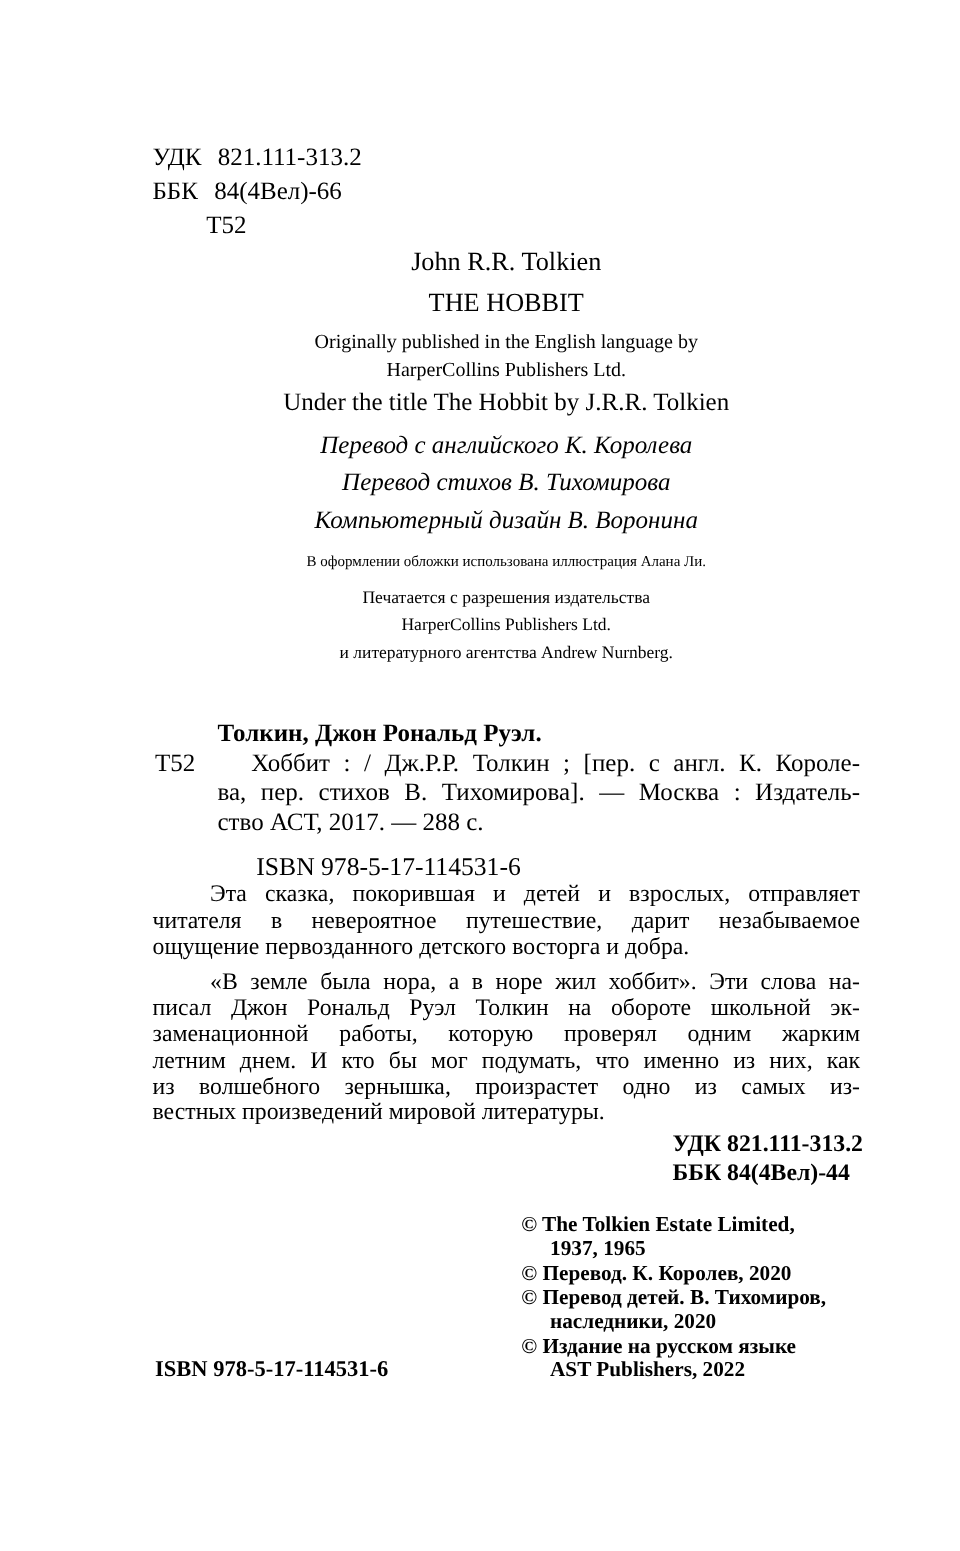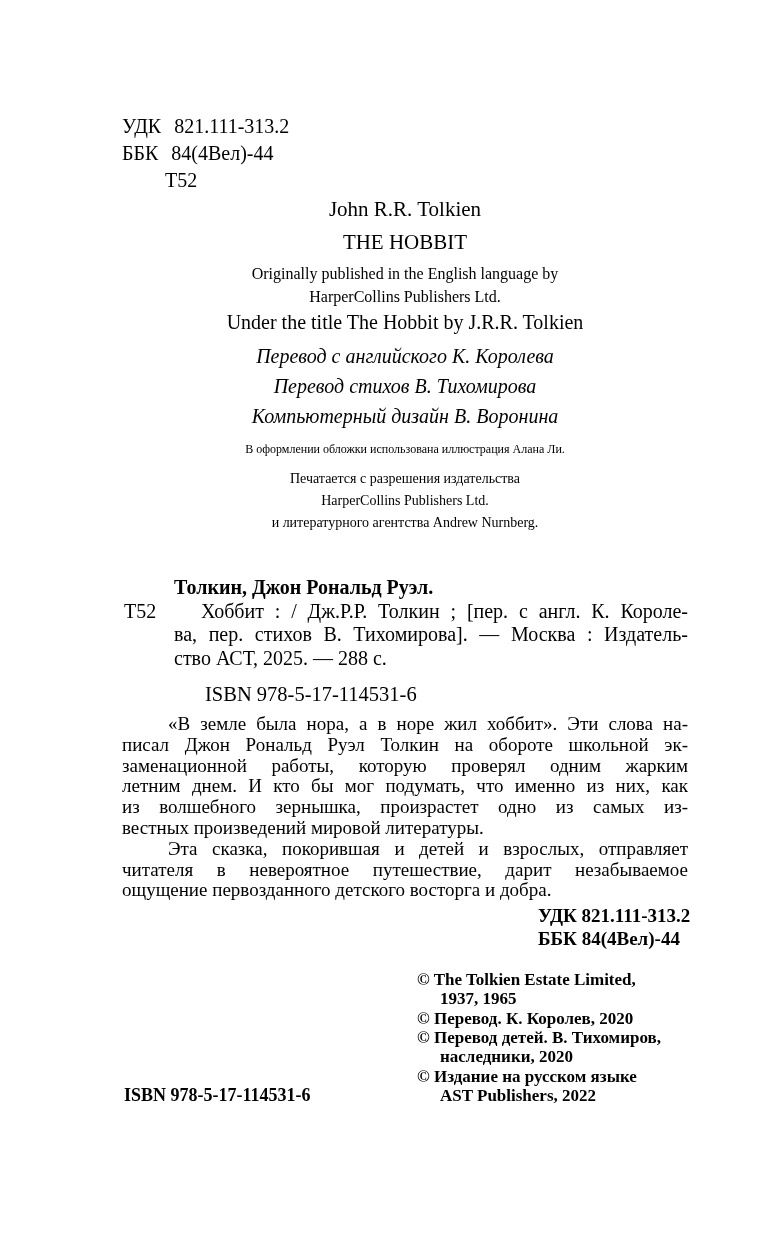--- a/index.html
+++ b/index.html
@@ -69,21 +69,21 @@
 <body>
 
 <div class="page">
   <div class="content">
 
     <div class="class-top">
       <div class="row">
         <span>УДК</span><span class="val">821.111-313.2</span>
       </div>
       <div class="row">
-        <span>ББК</span><span class="val">84(4Вел)-44</span>
+        <span>ББК</span><span class="val">84(4Вел)-66</span>
       </div>
       <div class="row">
         <span class="sign">Т52</span>
       </div>
     </div>
 
     <div class="author-en centered">John R.R. Tolkien</div>
     <div class="title-en centered">THE HOBBIT</div>
 
     <div class="published centered">
@@ -102,37 +102,37 @@
         <div class="line">HarperCollins Publishers Ltd.</div>
         <div class="line">и литературного агентства Andrew Nurnberg.</div>
       </div>
 
     <div class="bib">
       <div class="bib-author">Толкин, Джон Рональд Руэл.</div>
       <div class="bib-sign">Т52</div>
       <div class="bib-desc lines-just">
           <div class="line">Хоббит : / Дж.Р.Р. Толкин ; [пер. с англ. К. Короле-</div>
           <div class="line">ва, пер. стихов В. Тихомирова]. — Москва : Издатель-</div>
-          <div class="line">ство АСТ, 2025. — 288 с.</div>
+          <div class="line">ство АСТ, 2017. — 288 с.</div>
         </div>
       <div class="bib-isbn">ISBN 978-5-17-114531-6</div>
     </div>
 
+    <div class="para para-2 lines-just">
+        <div class="line">Эта сказка, покорившая и детей и взрослых, отправляет</div>
+        <div class="line">читателя в невероятное путешествие, дарит незабываемое</div>
+        <div class="line">ощущение первозданного детского восторга и добра.</div>
+      </div>
     <div class="para para-1 lines-just">
         <div class="line">«В земле была нора, а в норе жил хоббит». Эти слова на-</div>
         <div class="line">писал Джон Рональд Руэл Толкин на обороте школьной эк-</div>
         <div class="line">заменационной работы, которую проверял одним жарким</div>
         <div class="line">летним днем. И кто бы мог подумать, что именно из них, как</div>
         <div class="line">из волшебного зернышка, произрастет одно из самых из-</div>
         <div class="line">вестных произведений мировой литературы.</div>
-      </div>
-    <div class="para para-2 lines-just">
-        <div class="line">Эта сказка, покорившая и детей и взрослых, отправляет</div>
-        <div class="line">читателя в невероятное путешествие, дарит незабываемое</div>
-        <div class="line">ощущение первозданного детского восторга и добра.</div>
       </div>
 
     <div class="class-bottom">
       <div>УДК 821.111-313.2</div>
       <div>ББК 84(4Вел)-44</div>
     </div>
 
     <div class="bottom-block">
       <div class="copyright">
         <div class="c-line">© The Tolkien Estate Limited,</div>

